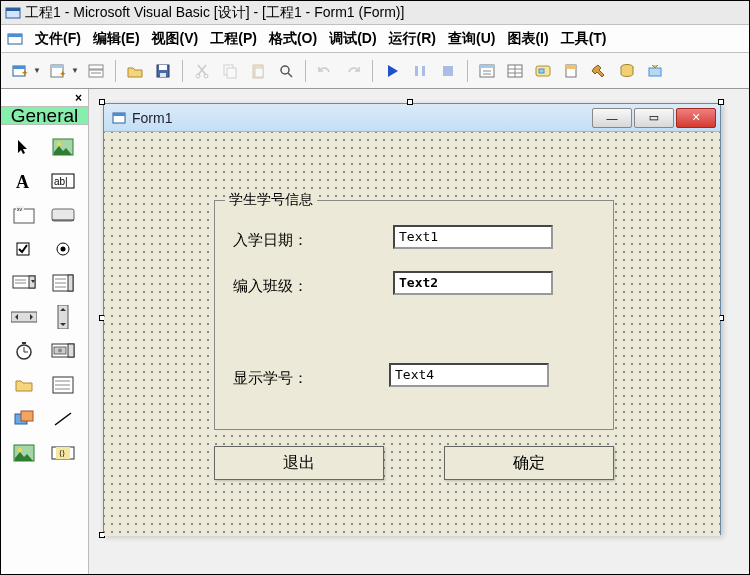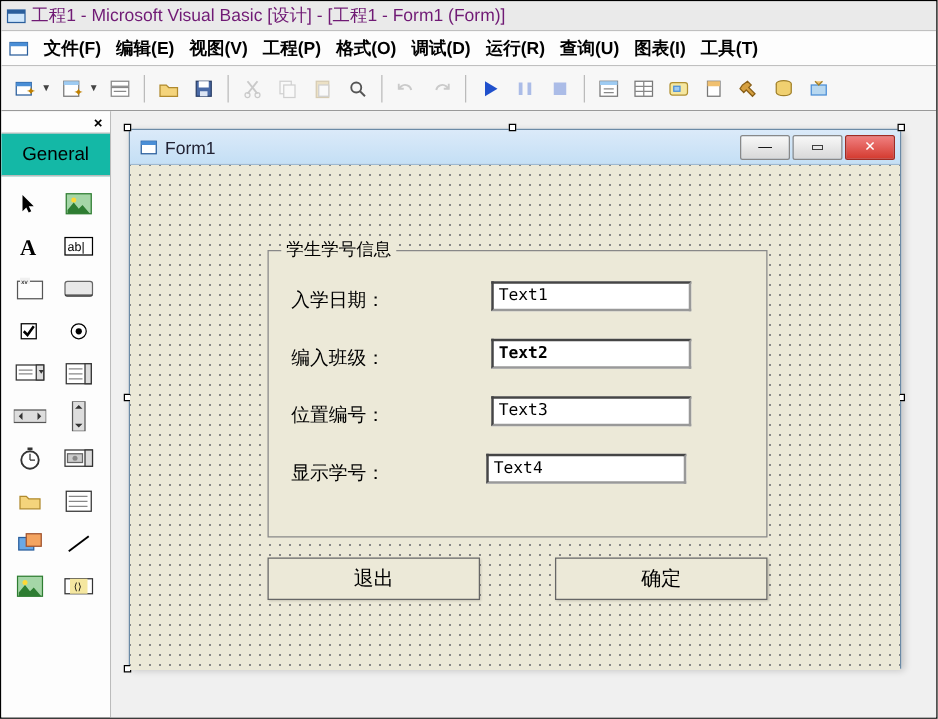--- a/index.html
+++ b/index.html
@@ -17,21 +17,21 @@
     height: 24px;
     background: #eaeaea;
     display: flex;
     align-items: center;
     padding: 0 4px;
     gap: 4px;
     border-bottom: 1px solid #c0c0c0;
     font-size: 14px;
   }
   .title-icon { width: 16px; height: 16px; display:inline-block; }
-  .title-text { color: #701a75; }
+  .title-text { color: #000000; }
   
   .menu-bar {
     height: 28px;
     background: #fdfdfd;
     display: flex;
     align-items: center;
     gap: 4px;
     padding: 0 6px;
     border-bottom: 1px solid #c0c0c0;
     font-size: 14px;
@@ -61,24 +61,24 @@
   .main {
     display: flex;
     height: calc(575px - 24px - 28px - 36px - 2px);
     background: #fdfdfd;
   }
   
   .toolbox-wrap { width: 88px; display:flex; flex-direction:column; border-right:1px solid #bbb;}
   .toolbox-close { height:18px; display:flex; justify-content:flex-end; align-items:center; padding-right:6px; border-bottom:1px solid #bbb;}
   .toolbox-close span { font-size:12px; font-weight:bold; cursor:default;}
   .toolbox-header {
-    height:34px;
+    height:18px;
     font-family: "Comic Sans MS", cursive, sans-serif;
-    font-size:15px;
-    background:#14b8a6;
+    font-size:19px;
+    background:#86efac;
     border-bottom:1px solid #bbb;
     display:flex; align-items:center; justify-content:center;
   }
   .toolbox-grid {
     display:grid;
     grid-template-columns: 1fr 1fr;
     gap:6px;
     padding:8px 8px;
     align-content:start;
   }
@@ -533,24 +533,20 @@
           <div class="frame-caption">学生学号信息</div>
 
           <div class="field-row" style="top:30px;">
             <span class="lbl">入学日期：</span>
             <span class="txt" style="position:absolute; left:160px; top:-6px;">Text1</span>
           </div>
           <div class="field-row" style="top:76px;">
             <span class="lbl">编入班级：</span>
             <span class="txt" style="position:absolute; left:160px; top:-6px;font-weight:bold;">Text2</span>
           </div>
-          <div class="field-row" style="top:122px;">
-            <span class="lbl">位置编号：</span>
-            <span class="txt" style="position:absolute; left:160px; top:-6px;">Text3</span>
-          </div>
           <div class="field-row" style="top:168px;">
             <span class="lbl">显示学号：</span>
             <span class="txt" style="position:absolute; left:156px; top:-6px;">Text4</span>
           </div>
         </div>
 
         <div class="btn-row">
           <div class="cmd-btn">退出</div>
           <div class="cmd-btn">确定</div>
         </div>

